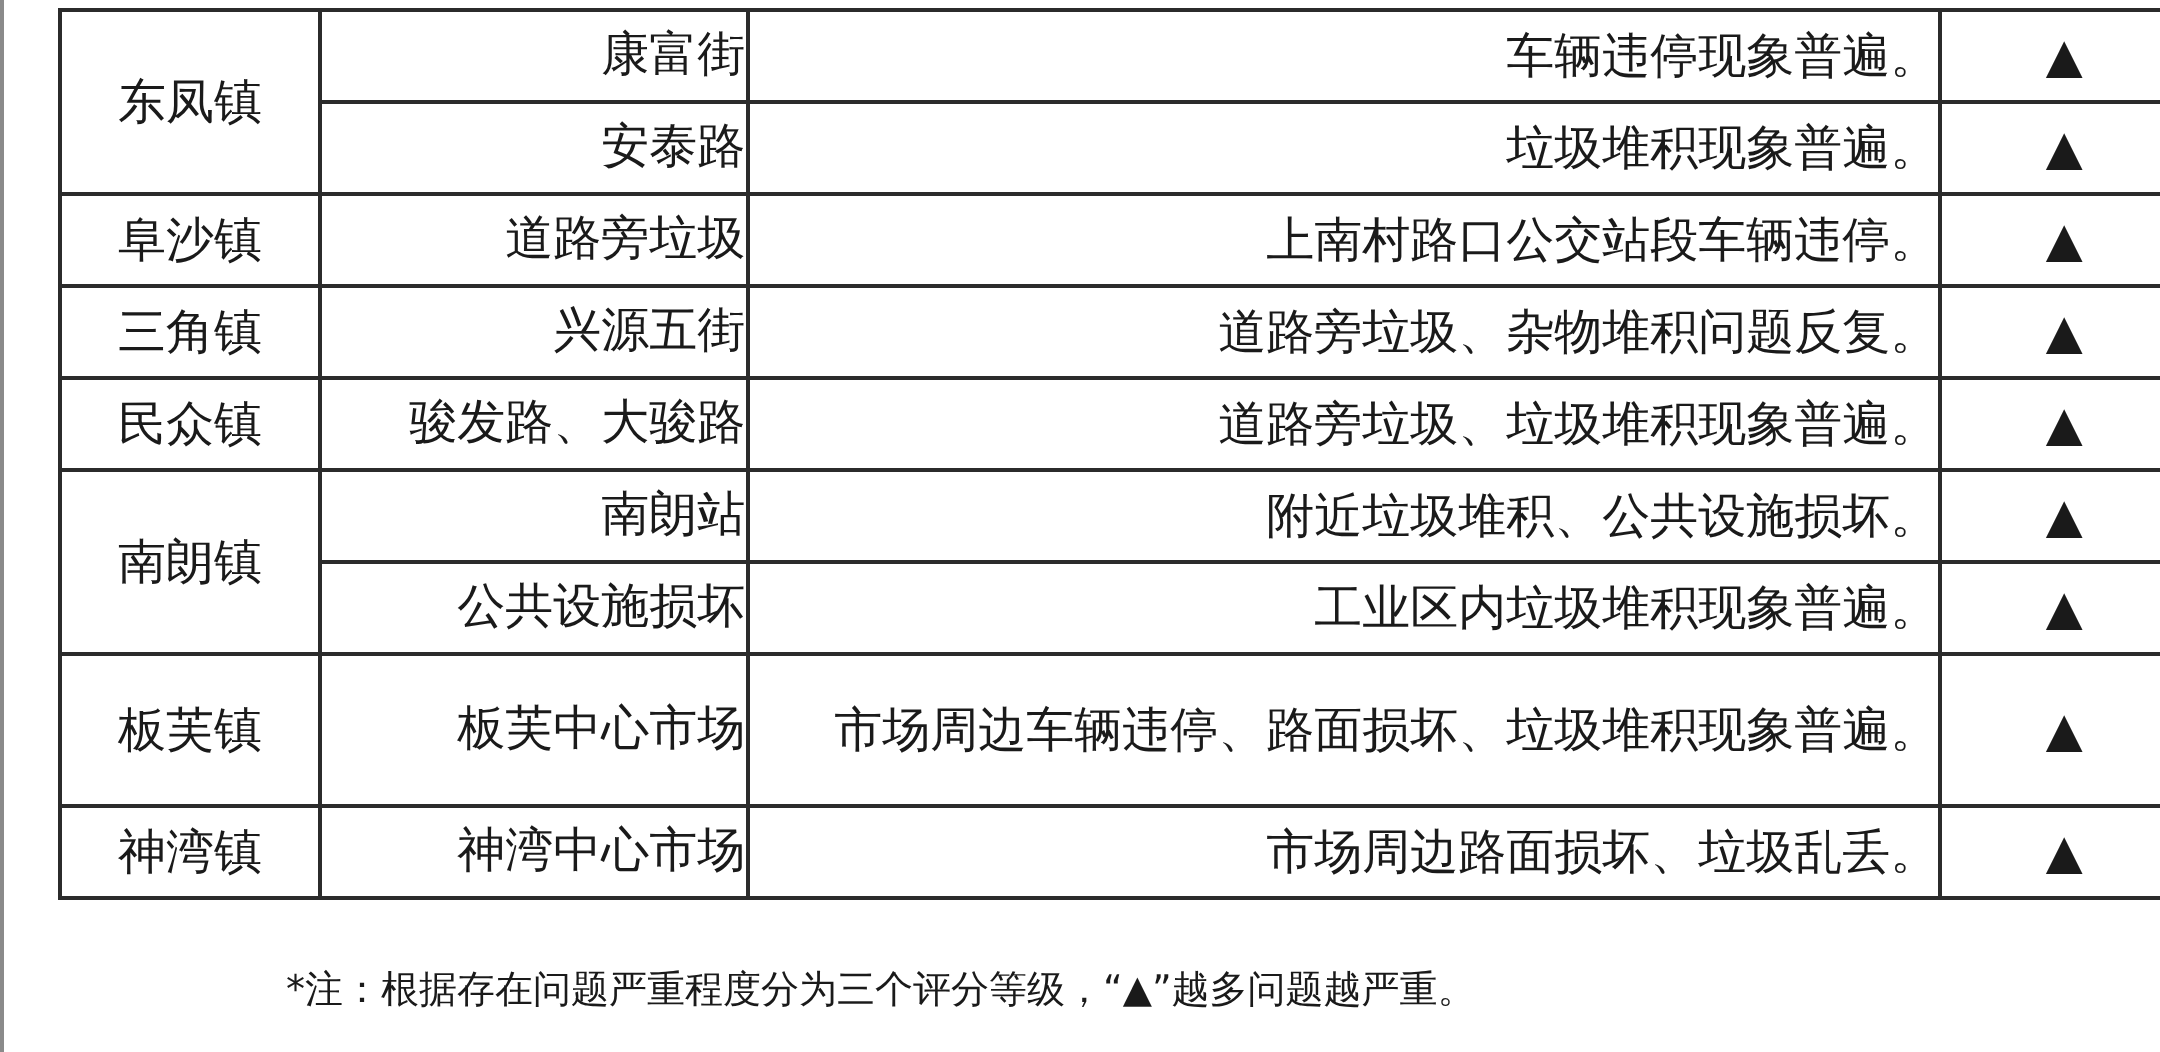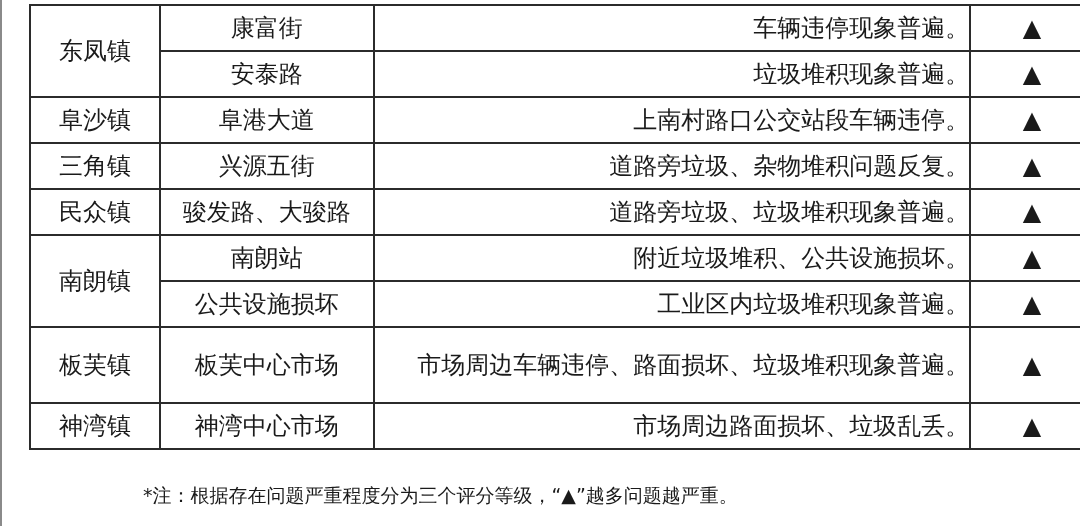--- a/index.html
+++ b/index.html
@@ -4,21 +4,21 @@
 <style>
   html, body { margin:0; padding:0; background:#ffffff; }
   body { width:1080px; height:526px; position:relative; overflow:hidden;
          font-family:"DejaVu Sans","Liberation Sans",sans-serif; color:#1a1a1a; }
   .page-edge { position:absolute; left:0; top:0; width:2px; height:526px; background:#8a8a8a; }
   table.grid { position:absolute; left:29px; top:4px; border-collapse:collapse;
                table-layout:fixed; width:1066px; }
   table.grid td { border:2px solid #2b2b2b; padding:0; font-size:24px; line-height:30px;
                   vertical-align:middle; }
   td.town { width:124px; text-align:center; }
-  td.road { width:205px; text-align:center; white-space:nowrap; letter-spacing:0px;font-family:Liberation Serif, serif; }
+  td.road { width:205px; text-align:right; white-space:nowrap; letter-spacing:0px;font-family:Liberation Serif, serif; }
   td.issue { width:576px; text-align:right; padding-left:2px; }
   td.level { width:118px; text-align:center; font-size:22px; }
   tr.h1 td { height:44px; }
   tr.h2 td { height:74px; }
   .note { position:absolute; top:480px; left:143px; font-size:19px; line-height:30px; white-space:nowrap; }
 </style>
 </head>
 <body>
 
 <div class="page-edge"></div>
@@ -31,21 +31,21 @@
     <td class="issue">车辆违停现象普遍。</td>
     <td class="level">▲</td>
   </tr>
   <tr class="h1">
     <td class="road">安泰路</td>
     <td class="issue">垃圾堆积现象普遍。</td>
     <td class="level">▲</td>
   </tr>
   <tr class="h1">
     <td class="town">阜沙镇</td>
-    <td class="road">阜港大道</td>
+    <td class="road">道路旁垃圾</td>
     <td class="issue">上南村路口公交站段车辆违停。</td>
     <td class="level">▲</td>
   </tr>
   <tr class="h1">
     <td class="town">三角镇</td>
     <td class="road">兴源五街</td>
     <td class="issue">道路旁垃圾、杂物堆积问题反复。</td>
     <td class="level">▲</td>
   </tr>
   <tr class="h1">

